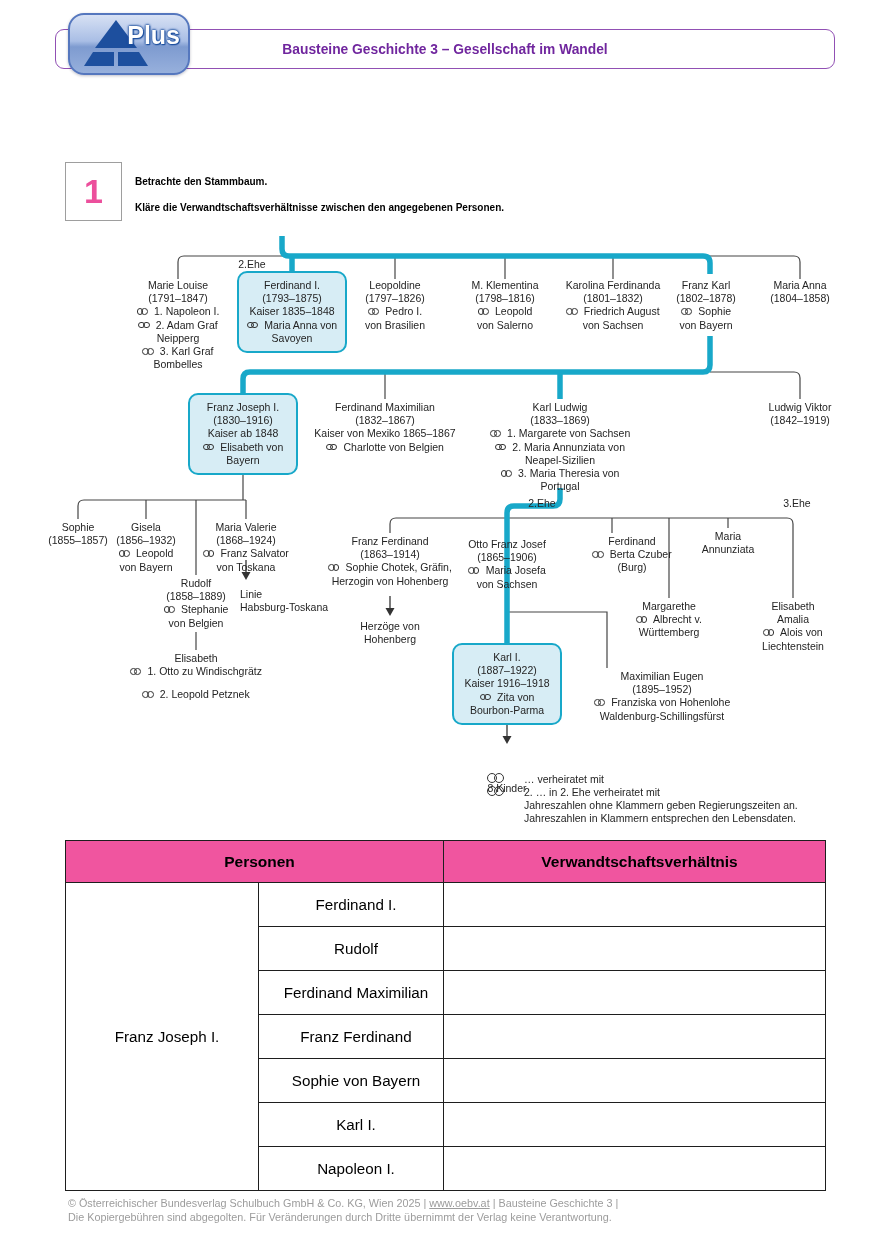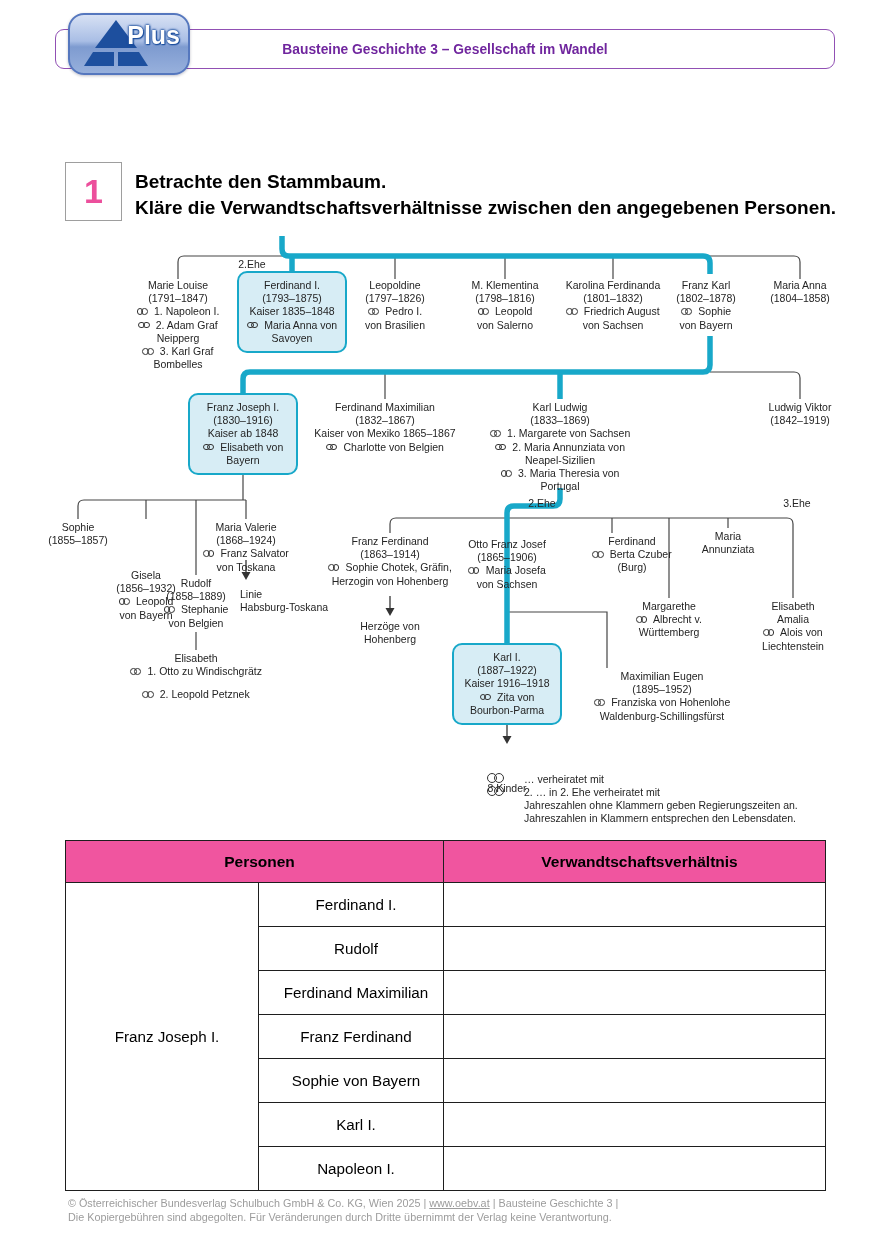--- a/index.html
+++ b/index.html
@@ -15,21 +15,21 @@
         border:2px solid #5577BE;box-shadow:0 1px 3px rgba(0,0,40,.25);box-sizing:border-box;}
   .logo svg{position:absolute;left:0;top:0;}
   .logo-text{position:absolute;right:8px;top:6px;font-size:25px;font-weight:bold;color:#fff;
              text-shadow:0 0 2px #1D4F9E,0 0 2px #1D4F9E,0 0 3px #1D4F9E,1px 1px 1px #1D4F9E;}
 
   
   h1{position:absolute;left:62px;top:97px;margin:0;font-size:32px;font-weight:bold;color:#000;letter-spacing:-.5px;}
   .task-num{position:absolute;left:65px;top:162px;width:57px;height:59px;border:1.5px solid #9e9e9e;
             box-sizing:border-box;display:flex;align-items:center;justify-content:center;background:#fff;}
   .task-num span{font-size:34px;font-weight:bold;color:#EC4F9C;}
-  .task-text{position:absolute;left:135px;top:169px;font-size:19px;font-weight:bold;line-height:26px;color:#000;}
+  .task-text{position:absolute;left:135px;top:169px;font-size:10px;font-weight:bold;line-height:26px;color:#000;}
 
   
   #tree-lines{position:absolute;left:0;top:0;pointer-events:none;}
   .thin{stroke:#454545;stroke-width:1.2;fill:none;}
   .teal{stroke:#18A8C9;stroke-width:5.5;fill:none;}
   .ah{fill:#333;stroke:none;}
   .aln{stroke:#333;stroke-width:1.3;fill:none;}
   .tnode{position:absolute;text-align:center;font-size:10.5px;line-height:13.2px;color:#242424;white-space:nowrap;}
   .tnode.tleft{text-align:left;}
   .tnode.boxed{background:#D7EDF5;border:2.5px solid #18A8C9;border-radius:10px;padding:6px 0;box-sizing:border-box;}
@@ -191,21 +191,21 @@
         <div class="ln">Portugal</div>
       </div>
       <div class="tnode" style="left: 750px; top: 401px; width: 100px;">
         <div class="ln">Ludwig Viktor</div>
         <div class="ln">(1842–1919)</div>
       </div>
       <div class="tnode" style="left: 35.5px; top: 521px; width: 85px;">
         <div class="ln">Sophie</div>
         <div class="ln">(1855–1857)</div>
       </div>
-      <div class="tnode" style="left: 101px; top: 521px; width: 90px; margin-top: 48px;">
+      <div class="tnode" style="left: 101px; top: 521px; width: 90px;">
         <div class="ln">Gisela</div>
         <div class="ln">(1856–1932)</div>
         <div class="ln"><span class="rg"></span> Leopold</div>
         <div class="ln">von Bayern</div>
       </div>
       <div class="tnode" style="left: 191px; top: 521px; width: 110px;">
         <div class="ln">Maria Valerie</div>
         <div class="ln">(1868–1924)</div>
         <div class="ln"><span class="rg"></span> Franz Salvator</div>
         <div class="ln">von Toskana</div>

